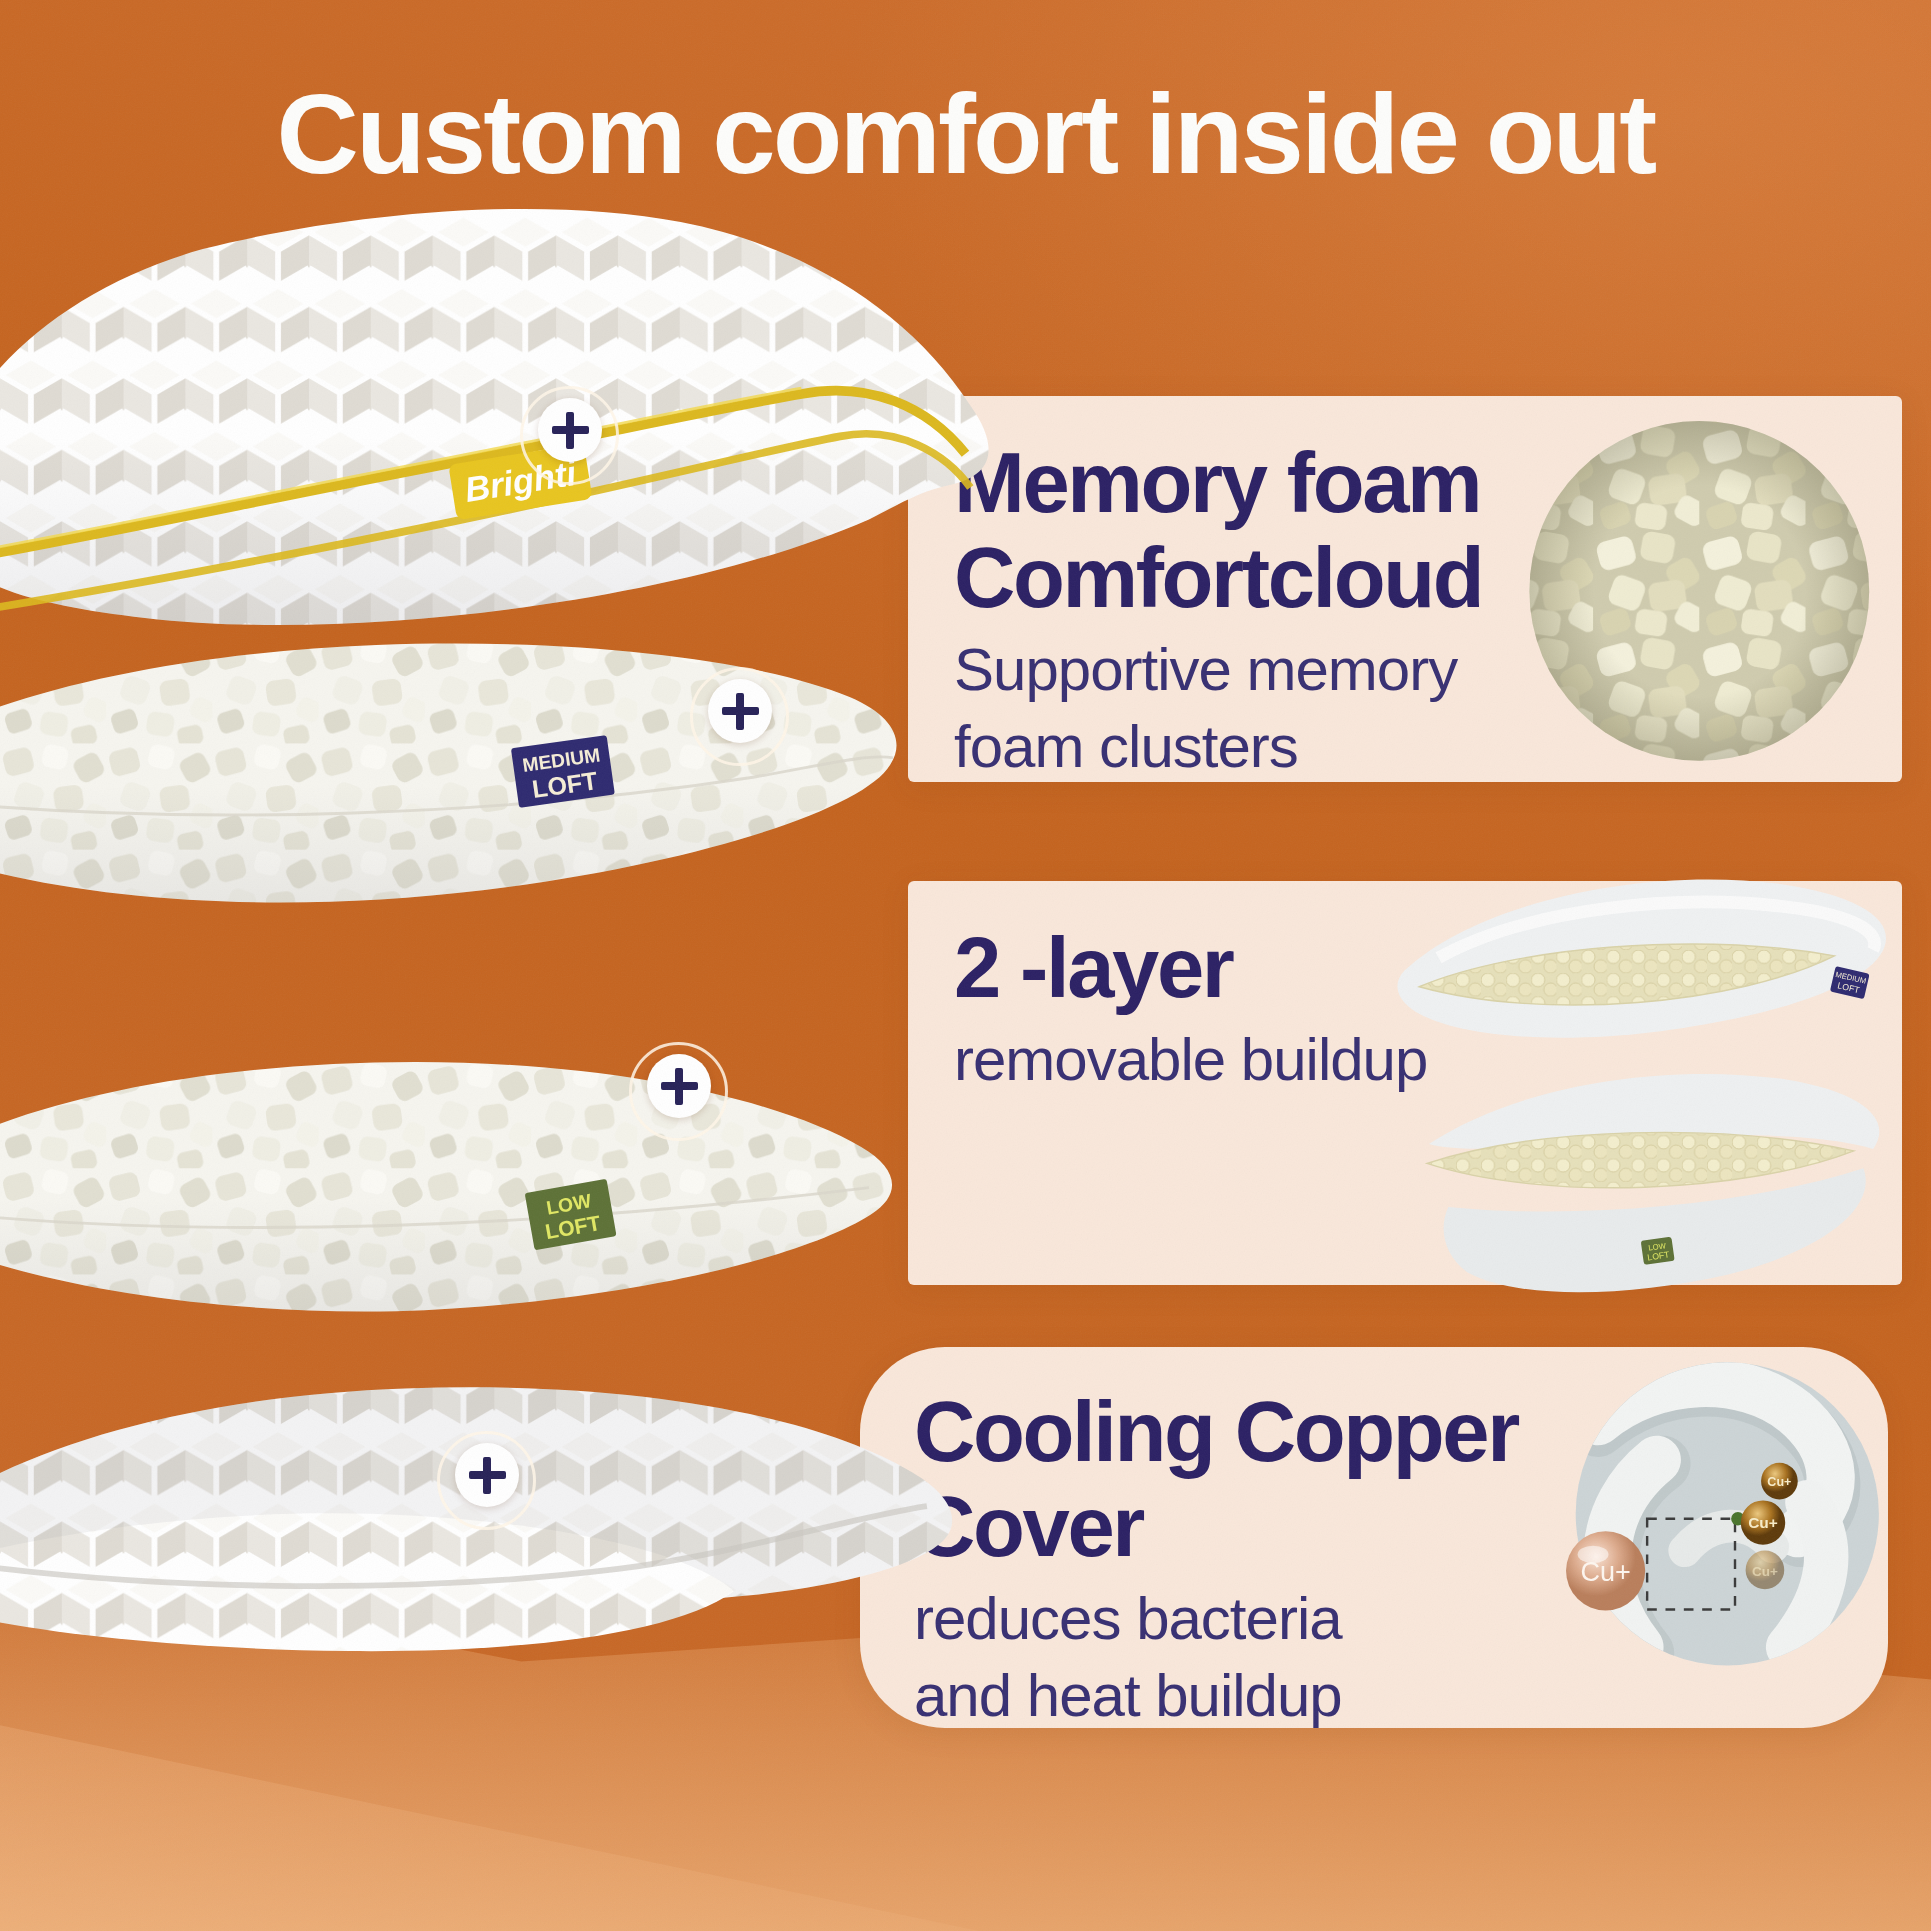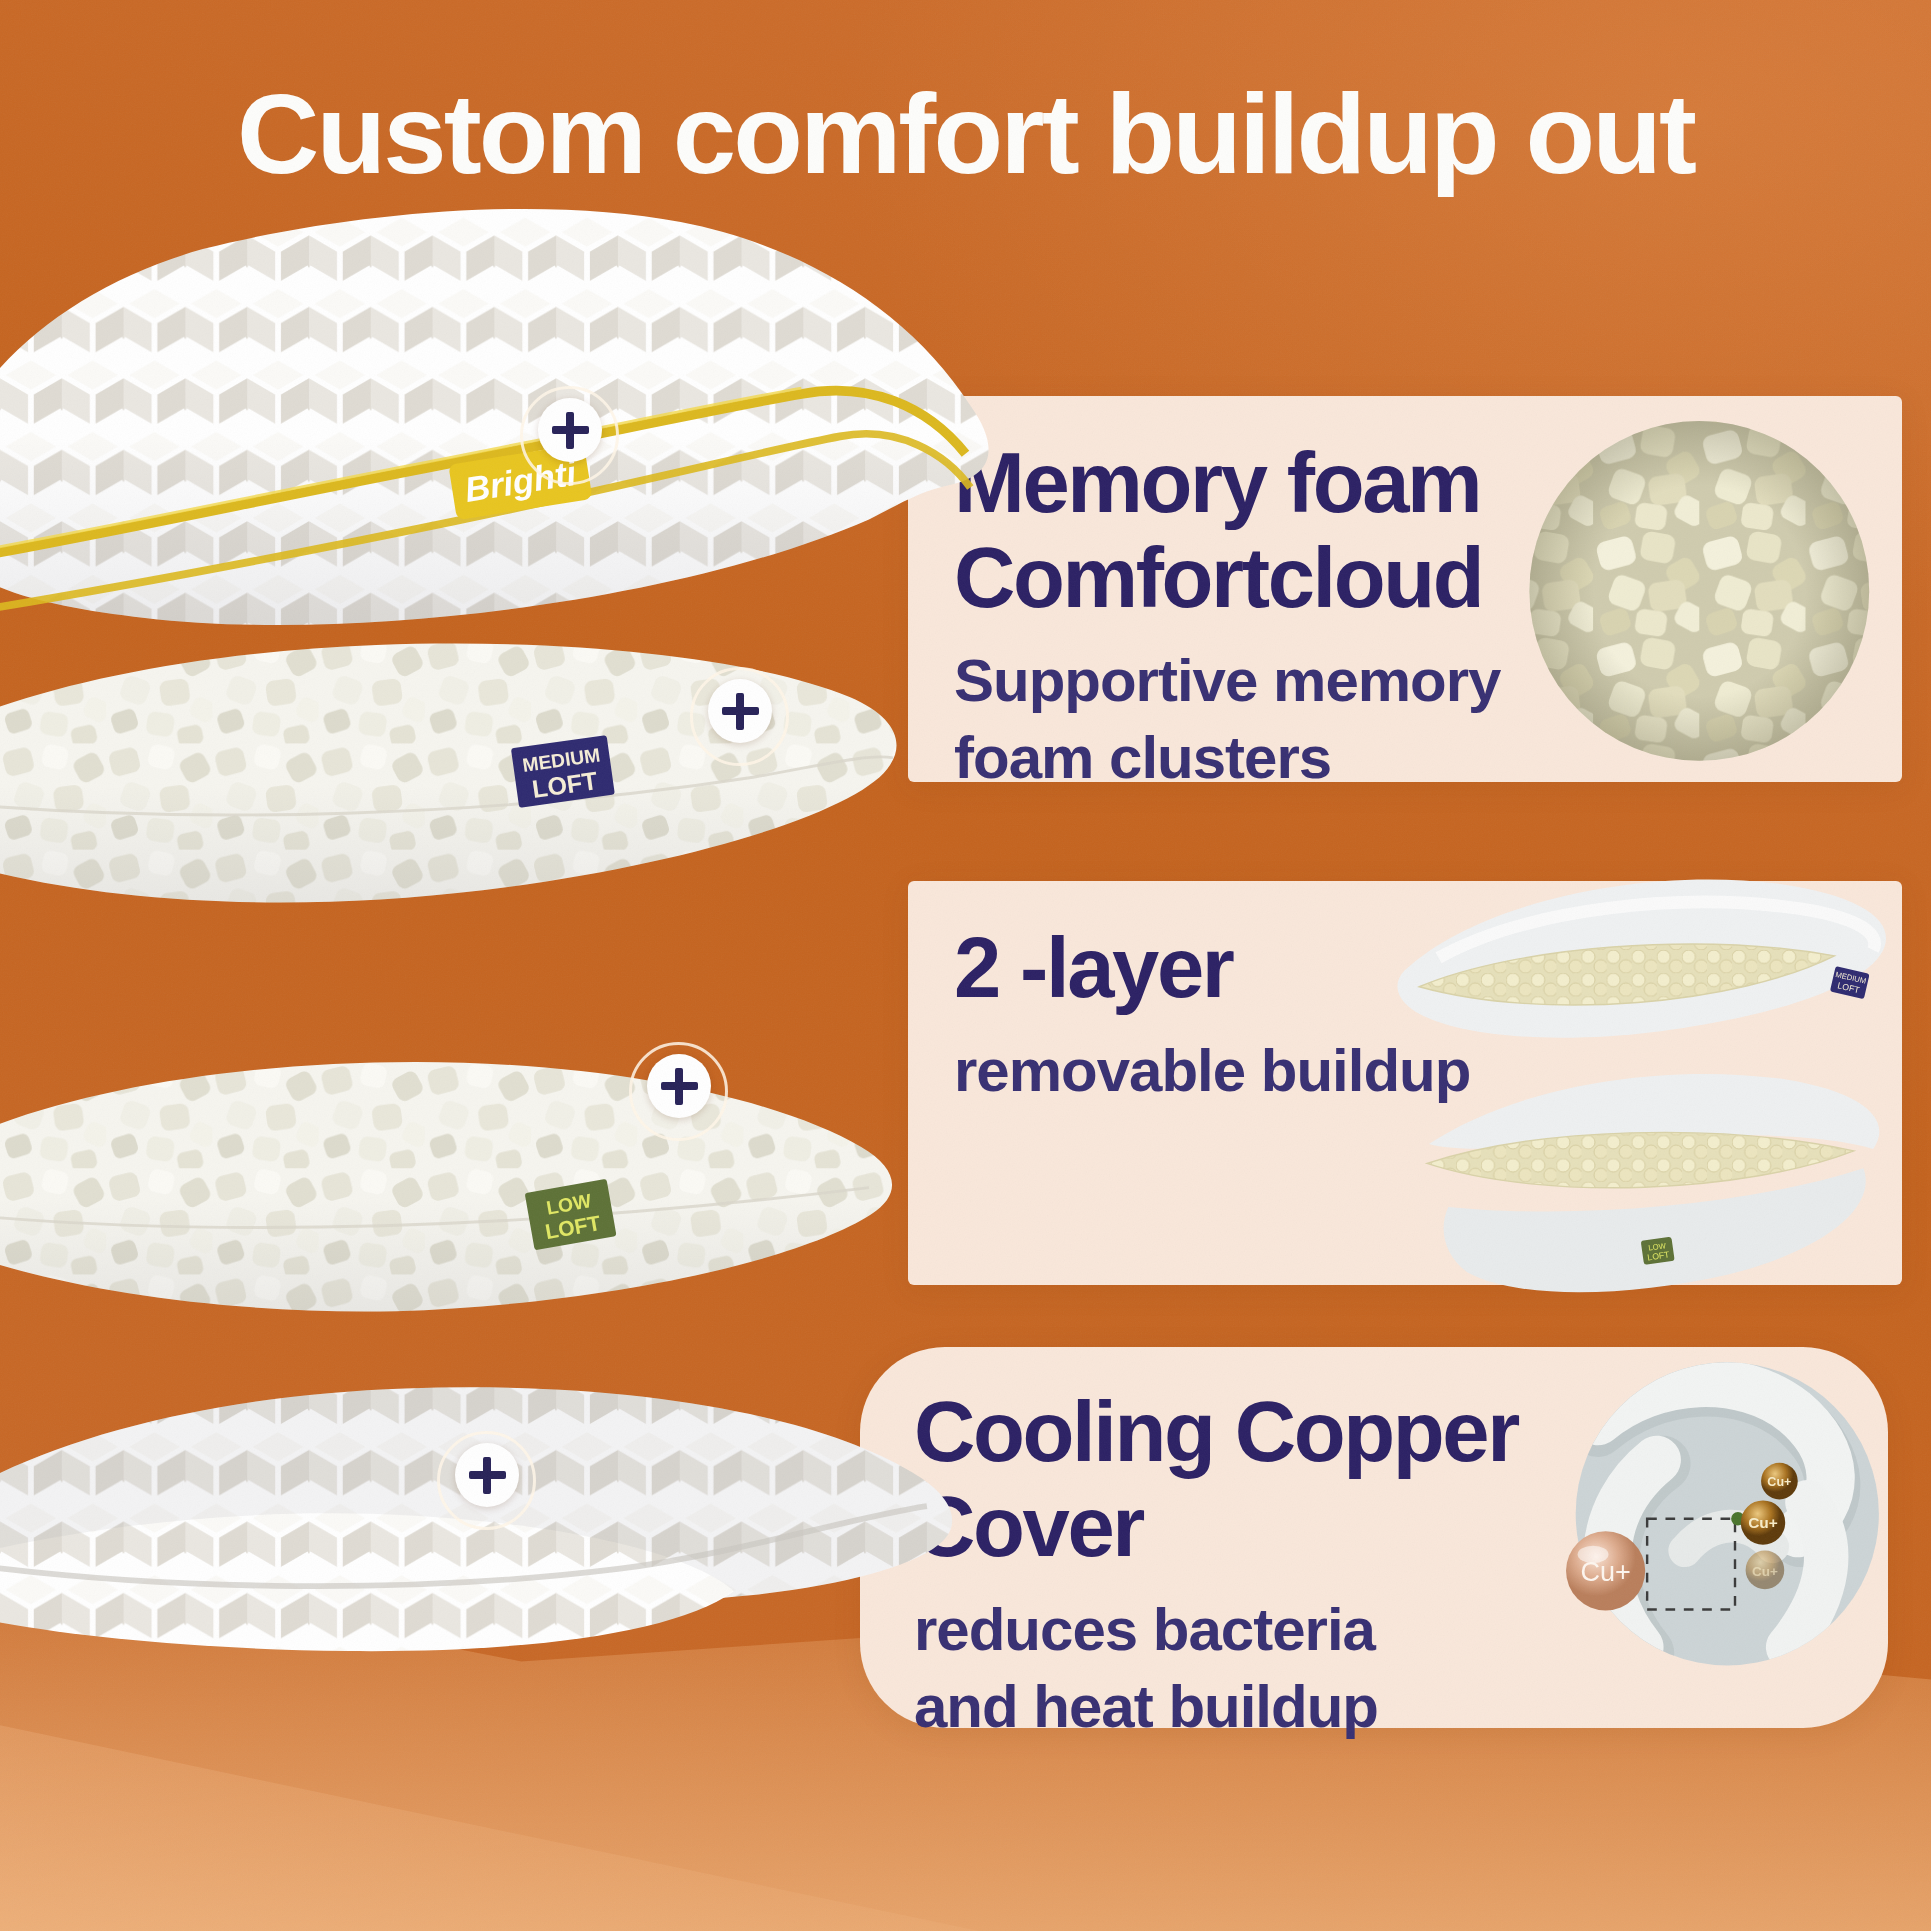--- a/index.html
+++ b/index.html
@@ -19,41 +19,41 @@
   .page-title{position:absolute;left:0;top:68px;width:1931px;text-align:center;
     font-size:114px;font-weight:800;letter-spacing:-2.9px;color:#fdfdfb;}
 
   .card{position:absolute;background:#f9e7da;border-radius:6px;box-shadow:0 5.8px 29px rgba(120,55,10,.10);}
   #card-memory{left:908px;top:396px;width:994px;height:386px;}
   #card-adjustable{left:908px;top:881px;width:994px;height:404px;}
   #card-cooling{left:860px;top:1347px;width:1028px;height:381px;border-radius:85px;}
   .card-text{position:absolute;left:46px;top:39px;width:618px;}
   #card-cooling .card-text{left:54px;top:37px;}
   .card-heading{font-size:85px;font-weight:800;line-height:1.12;letter-spacing:-2.4px;color:#2b2064;}
-  .card-sub{margin-top:18px;font-size:60px;font-weight:700;line-height:1.28;letter-spacing:-1px;color:#372f72;}
+  .card-sub{margin-top:7px;font-size:60px;font-weight:400;line-height:1.28;letter-spacing:-1px;color:#372f72;}
 
   .plus-marker{position:absolute;width:64px;height:64px;margin:-32px 0 0 -32px;border-radius:50%;
     background:#fff;box-shadow:0 1.9px 7.7px rgba(90,40,0,.18);cursor:pointer;}
   .plus-marker::before{content:"";position:absolute;left:13.5px;top:28px;width:37px;height:7.7px;background:#272258;border-radius:1.9px;}
   .plus-marker::after{content:"";position:absolute;left:28px;top:13.5px;width:7.7px;height:37px;background:#272258;border-radius:1.9px;}
   .plus-ring{position:absolute;left:-18.3px;top:-11.6px;width:93px;height:93px;border-radius:50%;
     border:3.9px solid rgba(255,246,232,.85);}
 
   .watermark{position:absolute;left:268px;top:276px;color:rgba(255,255,255,.55);font-size:29px;font-weight:400;}
   svg text{font-family:"Liberation Sans",sans-serif;}
 </style>
 </head>
 <body>
 
 <div id="stage">
 
   <div class="light-streak"></div>
   <div class="light-floor"></div>
 
-  <div class="page-title">Custom comfort buildup out</div>
+  <div class="page-title">Custom comfort inside out</div>
   <div class="watermark">⊞</div>
 
   <div class="card" id="card-memory">
     <div class="card-text">
       <div class="card-heading">
         <div>Memory foam</div>
         <div>Comfortcloud</div>
       </div>
       <div class="card-sub">
         <div>Supportive memory</div>

